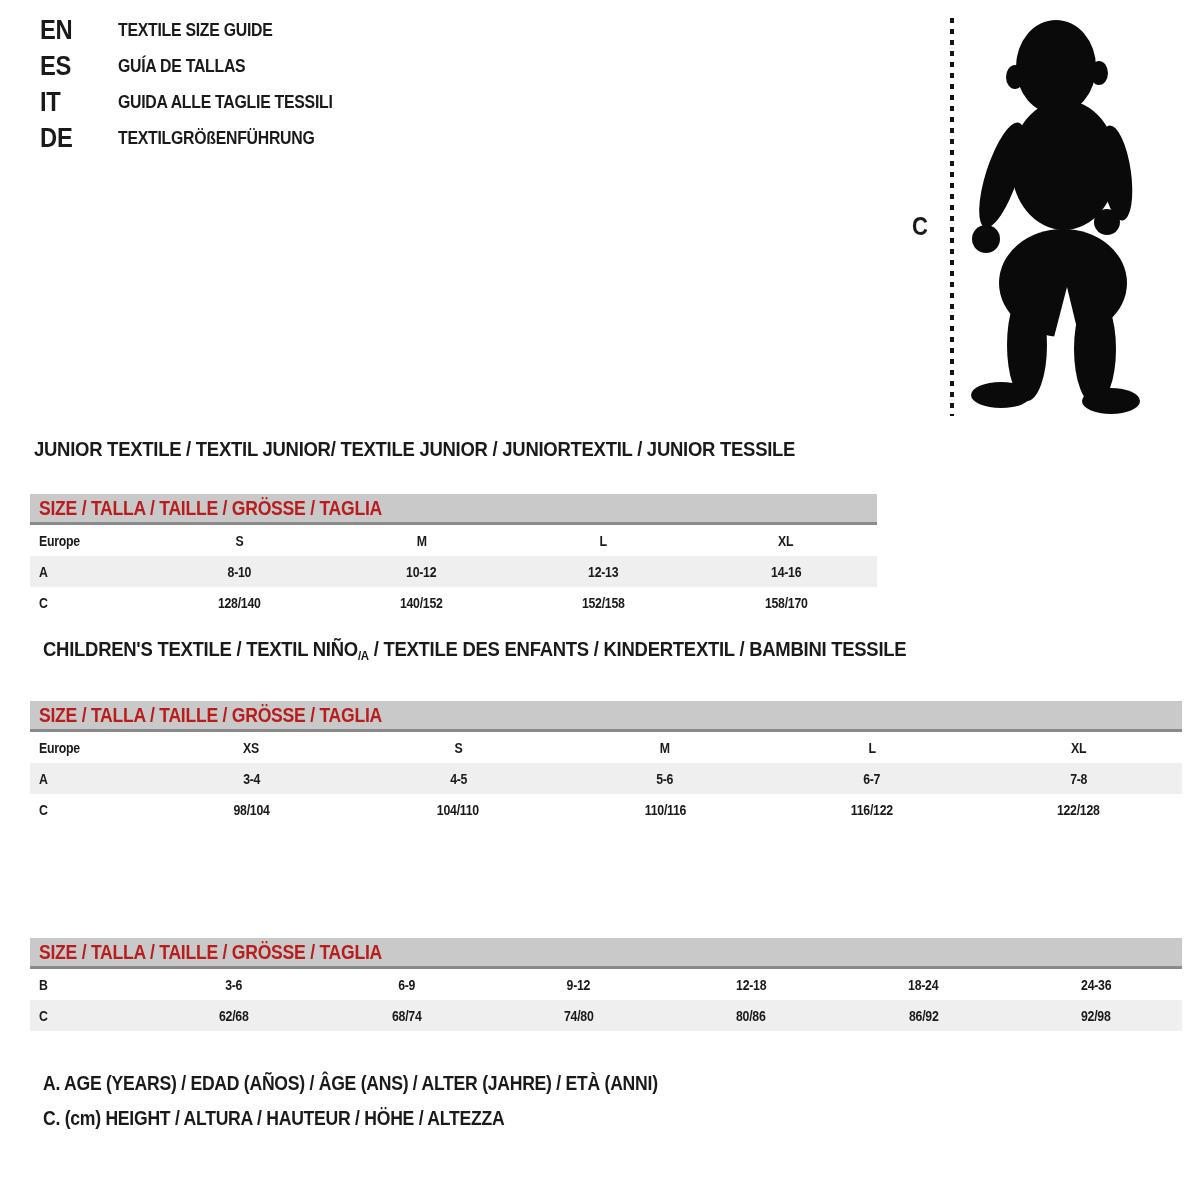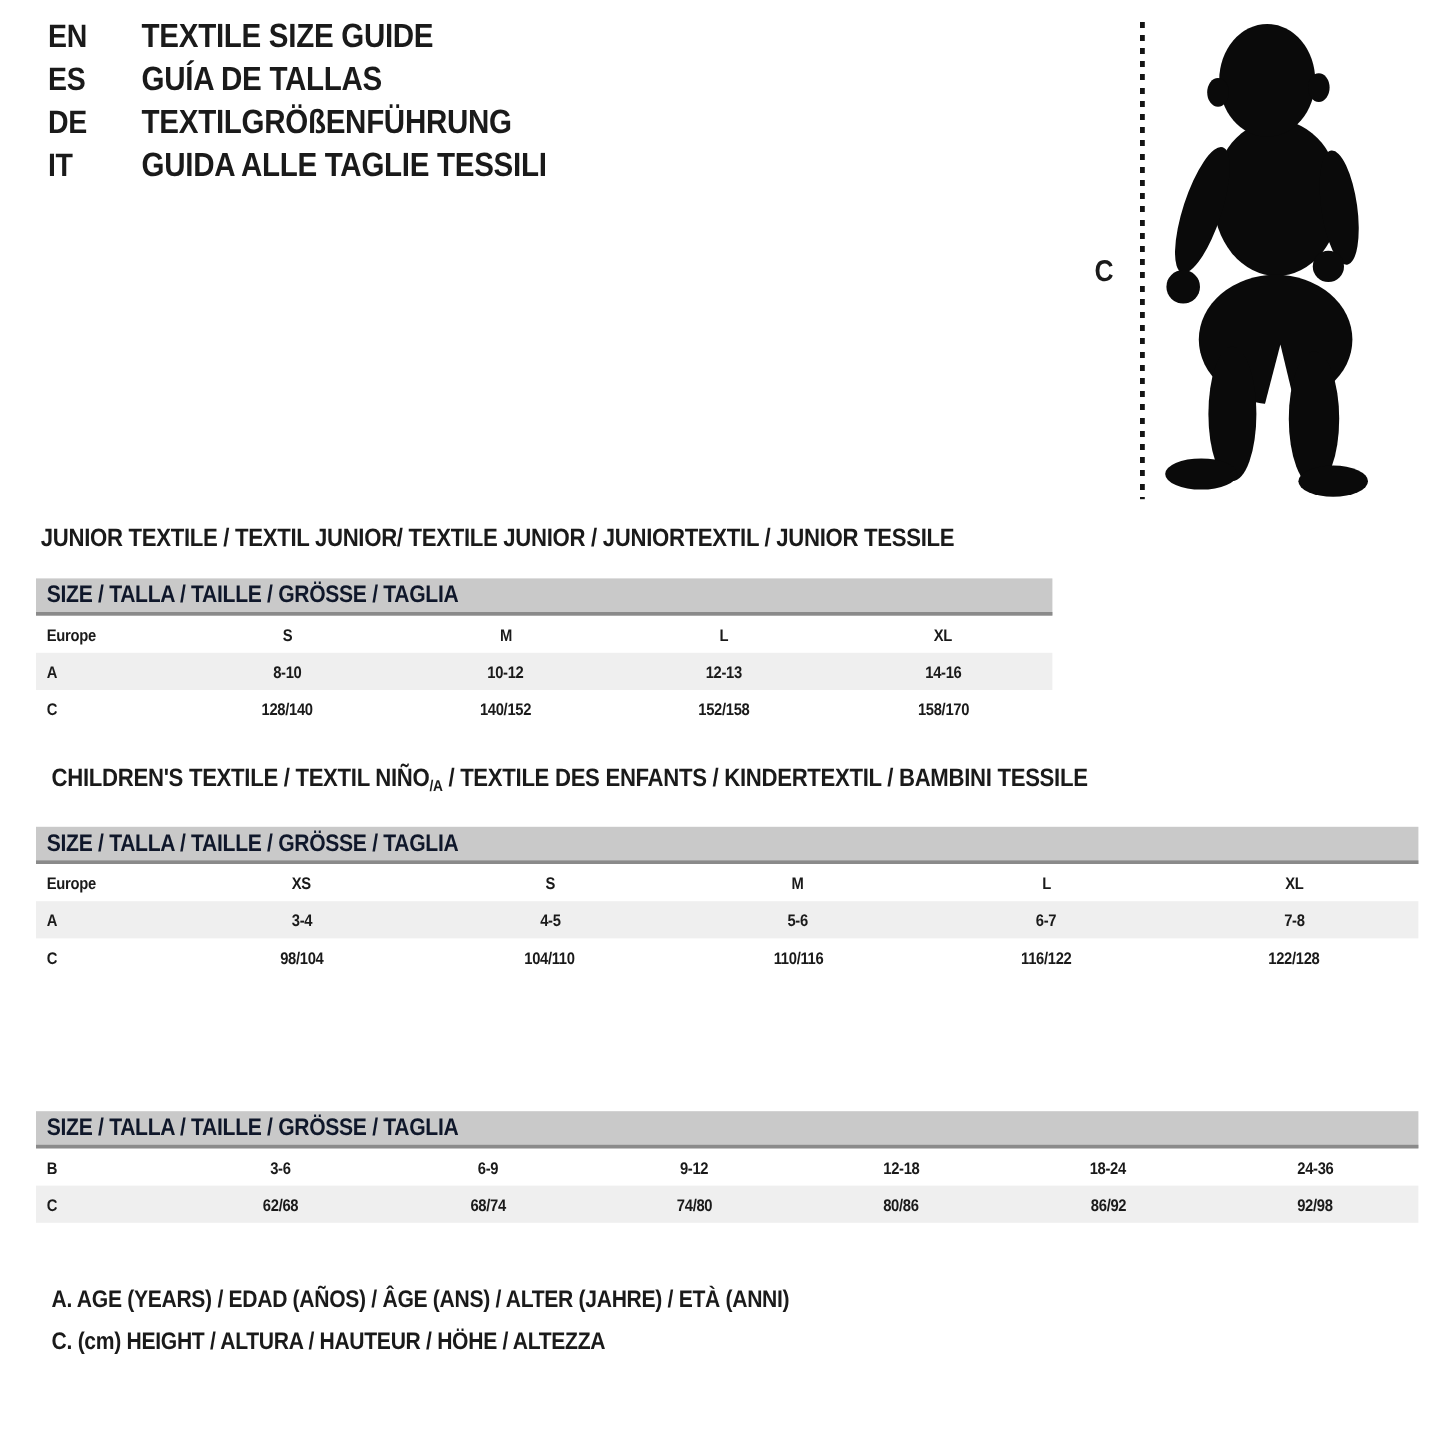--- a/index.html
+++ b/index.html
@@ -9,36 +9,36 @@
     font-family:"Liberation Sans", sans-serif; font-weight:700;
   }
   .cx { display:inline-block; letter-spacing:-0.3px; white-space:nowrap; transform:scaleX(0.88); }
   .cx-l { transform-origin:0 50%; }
   .cx-c { transform-origin:50% 50%; }
 
   
   .lang-list { position:absolute; left:40px; top:12px; }
   .lang-row { display:flex; height:36px; align-items:center; }
   .lang-code { width:78px; font-size:27px; }
-  .lang-title { font-size:28px; }
+  .lang-title { font-size:18px; }
 
   
   .dash-line { position:absolute; left:950px; top:18px; width:4px; height:398px;
     background:repeating-linear-gradient(to bottom,#141414 0 5px,transparent 5px 11px); }
   .c-label { position:absolute; left:912px; top:212px; font-size:25px; }
   .toddler { position:absolute; left:960px; top:15px; }
 
   
   .section-title { position:absolute; font-size:21px; line-height:34px; }
   .sub-part { font-size:13px; position:relative; top:4px; }
 
   .size-table { position:absolute; }
   .thead { height:31px; background:#c9c9c9; border-bottom:3px solid #8a8a8a;
     display:flex; align-items:center; padding-left:9px; box-sizing:border-box;
-    font-size:20px; color:#0f172a; }
+    font-size:20px; color:#b91c1c;margin-top:12px; }
   .trow { height:31px; display:flex; align-items:center; font-size:14px; }
   .trow.shaded { background:#efefef; }
   .cell-label { width:118px; padding-left:9px; box-sizing:border-box; }
   .cell { flex:1; text-align:center; }
 
   
   .legend { position:absolute; left:43px; top:1066px;text-align:right; }
   .legend-line { height:35px; display:flex; align-items:center; font-size:20px; }
 </style>
 </head>
@@ -49,26 +49,26 @@
   <div class="lang-list">
     <div class="lang-row">
       <span class="lang-code"><span class="cx cx-l">EN</span></span>
       <span class="lang-title"><span class="cx cx-l">TEXTILE SIZE GUIDE</span></span>
     </div>
     <div class="lang-row">
       <span class="lang-code"><span class="cx cx-l">ES</span></span>
       <span class="lang-title"><span class="cx cx-l">GUÍA DE TALLAS</span></span>
     </div>
     <div class="lang-row">
+      <span class="lang-code"><span class="cx cx-l">IT</span></span>
+      <span class="lang-title"><span class="cx cx-l">GUIDA ALLE TAGLIE TESSILI</span></span>
+    </div>
+    <div class="lang-row">
       <span class="lang-code"><span class="cx cx-l">DE</span></span>
       <span class="lang-title"><span class="cx cx-l">TEXTILGRÖßENFÜHRUNG</span></span>
-    </div>
-    <div class="lang-row">
-      <span class="lang-code"><span class="cx cx-l">IT</span></span>
-      <span class="lang-title"><span class="cx cx-l">GUIDA ALLE TAGLIE TESSILI</span></span>
     </div>
   </div>
 
   <div class="dash-line"></div>
   <div class="c-label"><span class="cx cx-l">C</span></div>
   <svg class="toddler" width="180" height="405" viewBox="0 0 180 405">
     <g fill="#0a0a0a">
       <ellipse cx="104" cy="150" rx="53" ry="65"></ellipse>
       <ellipse cx="42" cy="160" rx="16" ry="55" transform="rotate(18 42 160)"></ellipse>
       <circle cx="26" cy="224" r="14"></circle>

